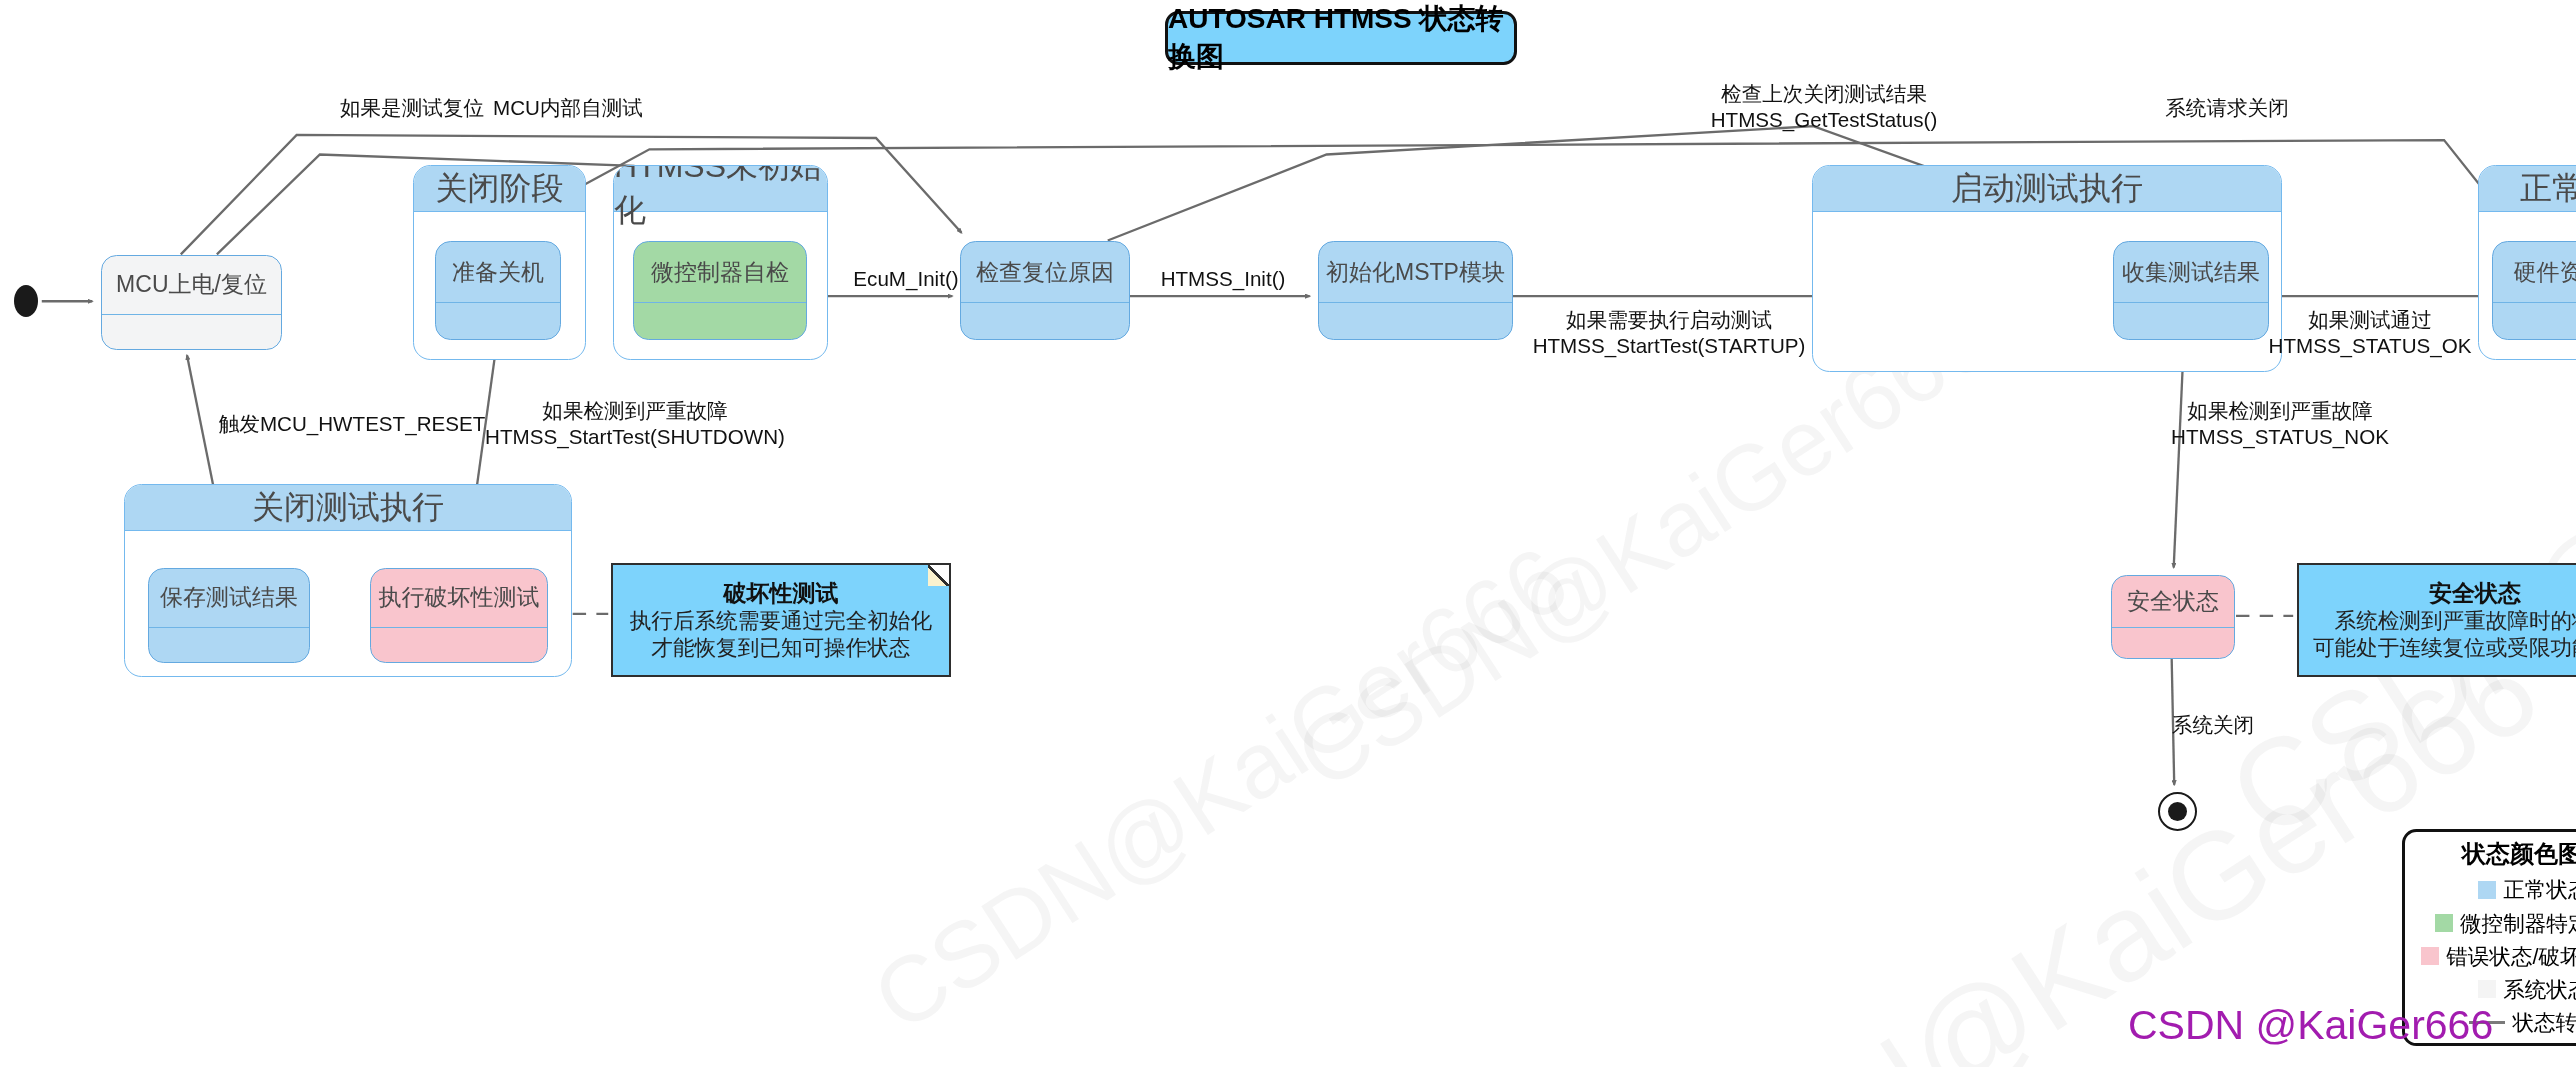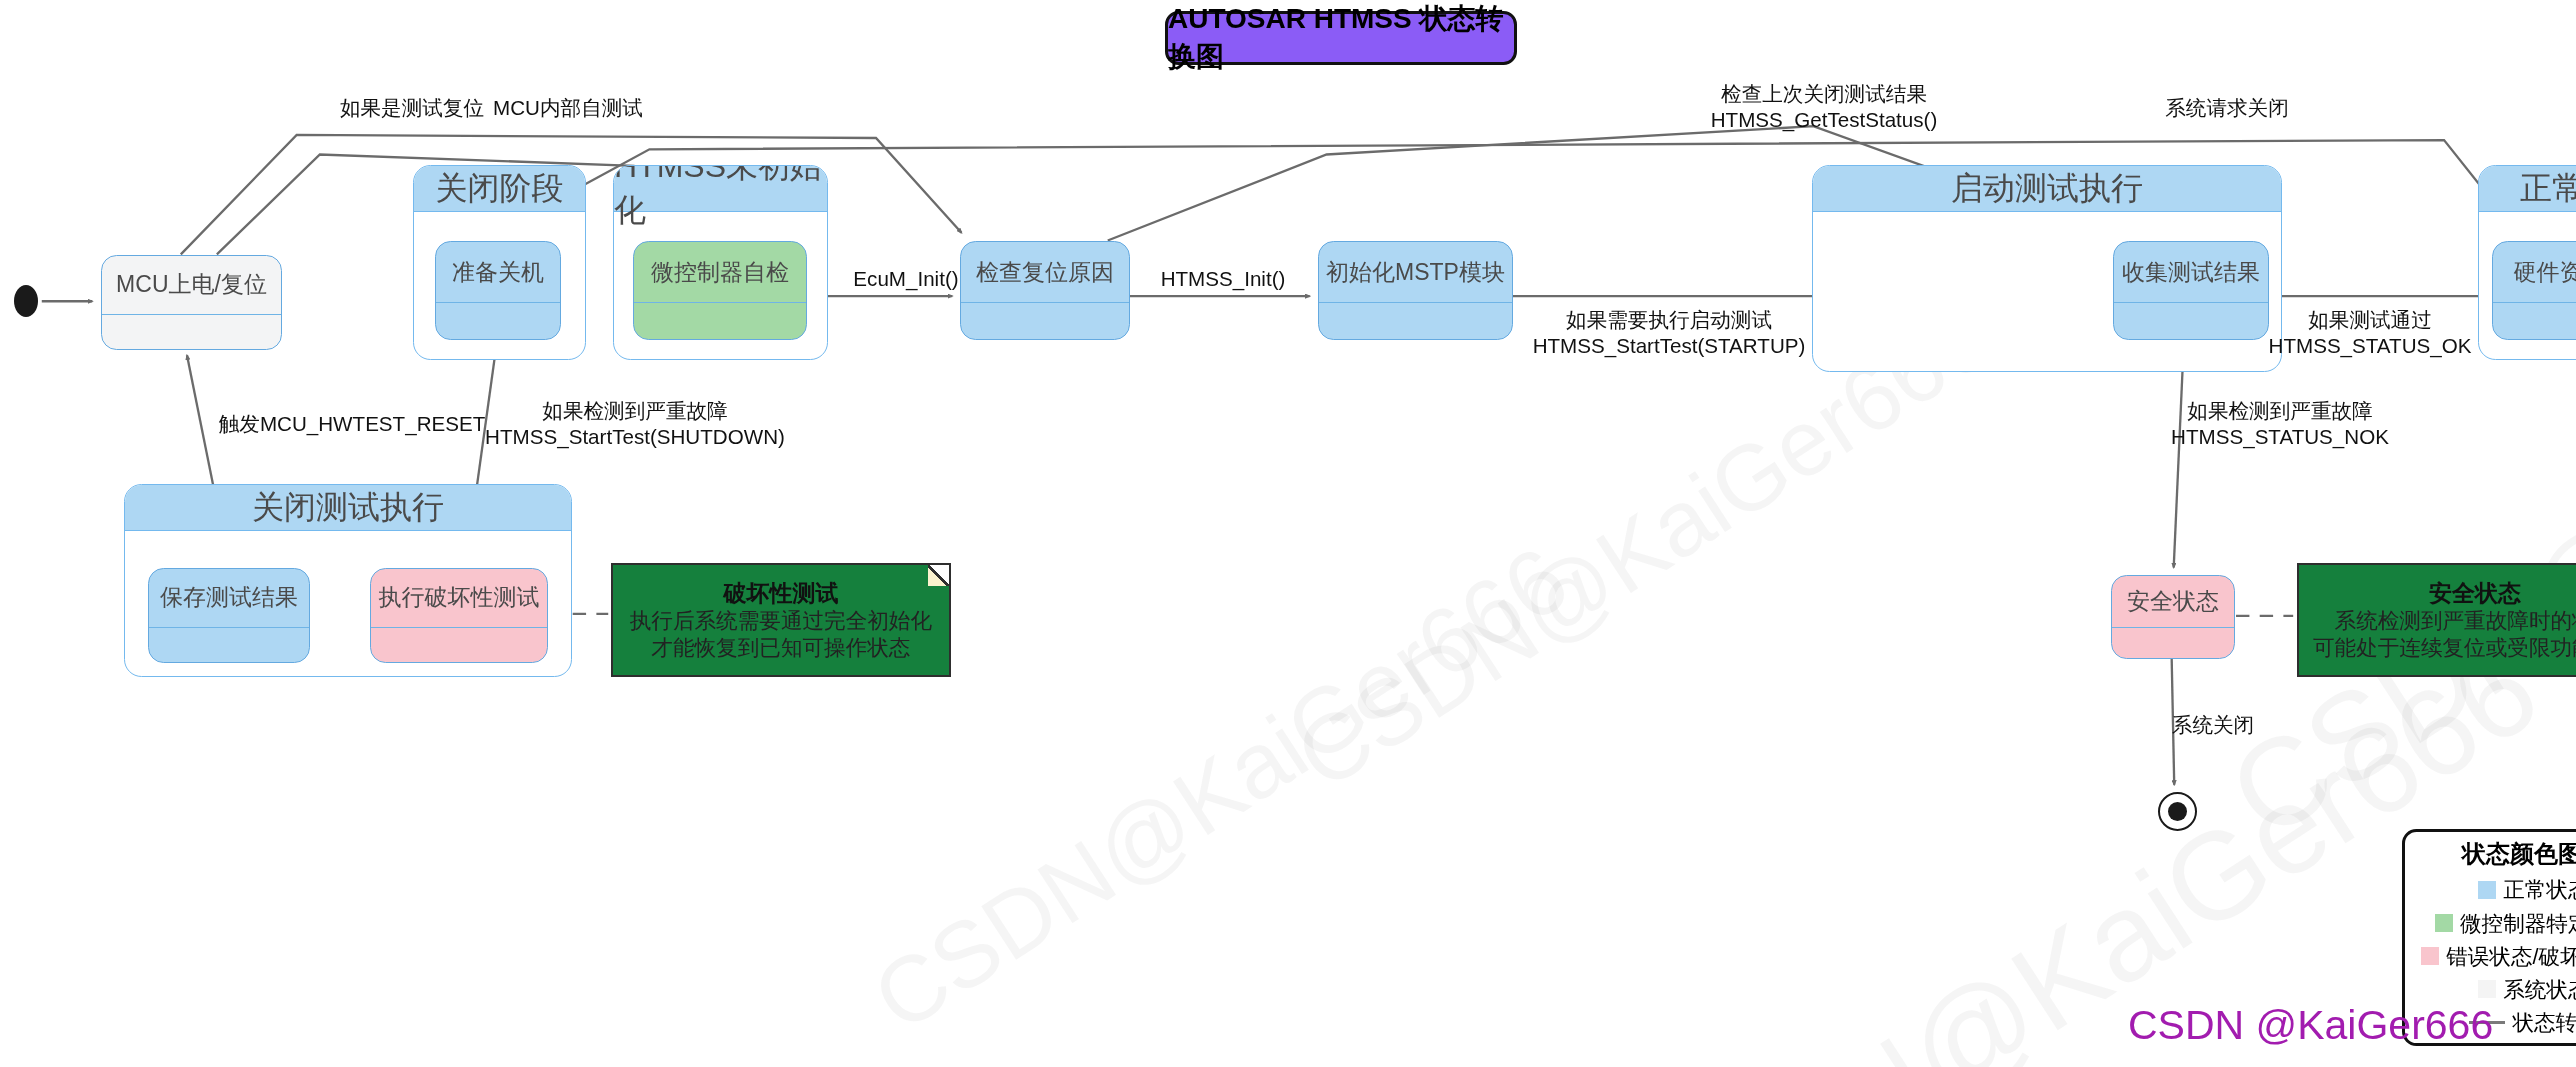--- a/index.html
+++ b/index.html
@@ -6,42 +6,42 @@
     font-family:"Liberation Sans","DejaVu Sans",sans-serif;}
   #canvas{position:relative;width:2698px;height:1067px;background:#ffffff;}
 
   
   .wm{position:absolute;color:rgba(120,120,120,0.07);font-size:93px;white-space:nowrap;
       transform:rotate(-33deg);transform-origin:left top;pointer-events:none;z-index:1;}
   .wm-corner{position:absolute;color:#a21caf;font-size:41px;white-space:nowrap;z-index:9;}
 
   
   .diagram-title{position:absolute;left:1165px;top:11.3px;width:346px;height:48px;
-    background:#8b5cf6;border:3.6px solid #111111;border-radius:13.4px;display:flex;
+    background:#7dd3fc;border:3.6px solid #111111;border-radius:13.4px;display:flex;
     align-items:center;justify-content:center;font-size:28px;font-weight:bold;color:#000;z-index:5;}
 
   
   .container{position:absolute;background:#ffffff;border:1.5px solid #74b9ee;border-radius:17.5px;
     overflow:hidden;z-index:3;}
   .container .ctitle{height:45px;background:#aed7f3;border-bottom:1px solid #74b9ee;
     display:flex;align-items:center;justify-content:center;font-size:32px;color:#4a4a4a;}
 
   
   .state{position:absolute;border:1.5px solid #64a9e0;border-radius:15.5px;z-index:4;
     display:flex;flex-direction:column;overflow:hidden;}
   .state .slabel{flex:0 0 62%;display:flex;align-items:center;justify-content:center;
     font-size:23px;color:#4a4a4a;border-bottom:1px solid #6fb4e6;padding:0 7.2px;white-space:nowrap;}
   .state .sbody{flex:1;}
   .st-blue{background:#aed7f3;}
   .st-green{background:#a3d9a5;}
   .st-pink{background:#f9c5cd;}
   .st-gray{background:#f3f4f5;}
 
   
-  .note{position:absolute;background:#15803d;border:2.1px solid #2e2e2e;z-index:5;
+  .note{position:absolute;background:#7dd3fc;border:2.1px solid #2e2e2e;z-index:5;
     display:flex;flex-direction:column;align-items:center;justify-content:center;padding:5.2px 12.4px;}
   .note .fold{position:absolute;top:-0.5px;right:-0.5px;width:21.6px;height:21.6px;
     background:linear-gradient(225deg,#ffffff 0 46%,#2e2e2e 46% 56%,#fbf2ce 56%);}
   .note .ntitle{font-weight:bold;font-size:23px;color:#111;line-height:1.25;}
   .note .nbody{font-size:21.6px;color:#222;line-height:1.25;text-align:center;}
 
   
   .tlabel{position:absolute;font-size:20.6px;color:#111;white-space:nowrap;z-index:6;
     transform:translateX(-50%);text-align:center;line-height:1.25;}
 

